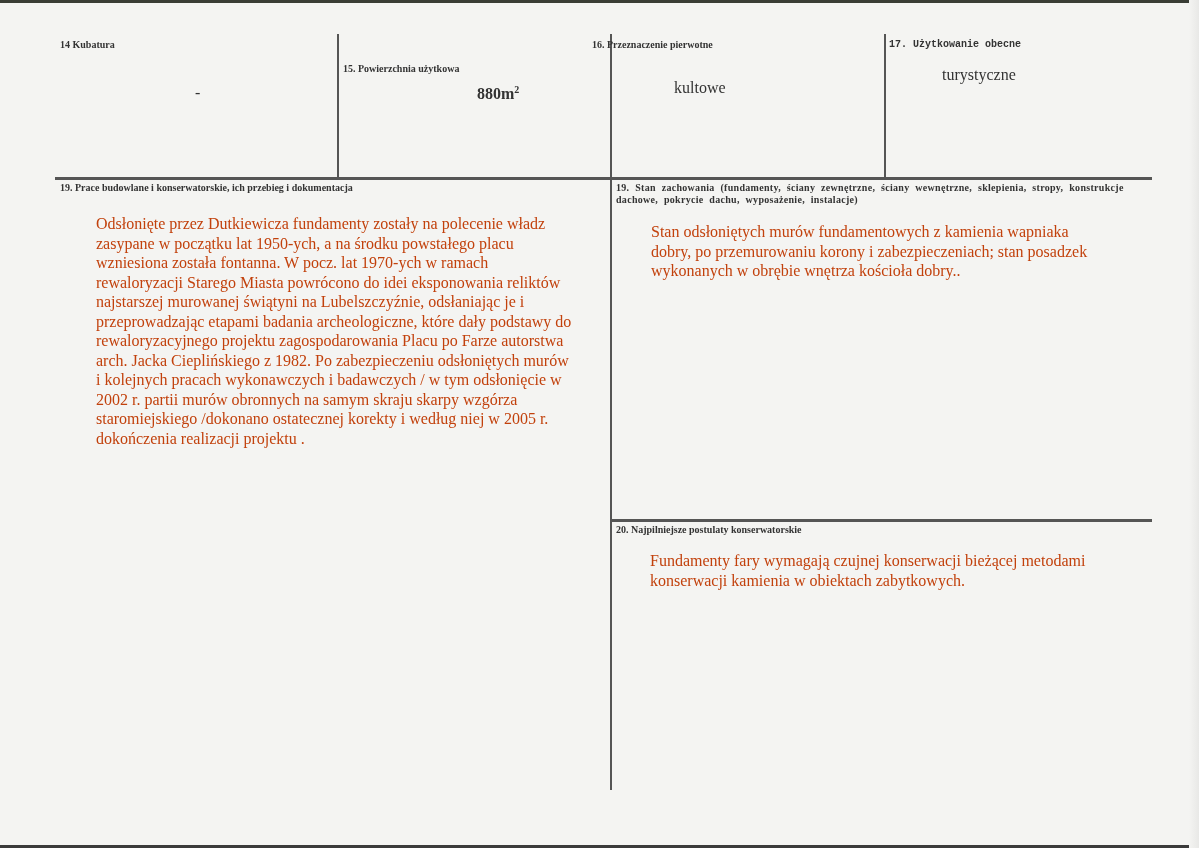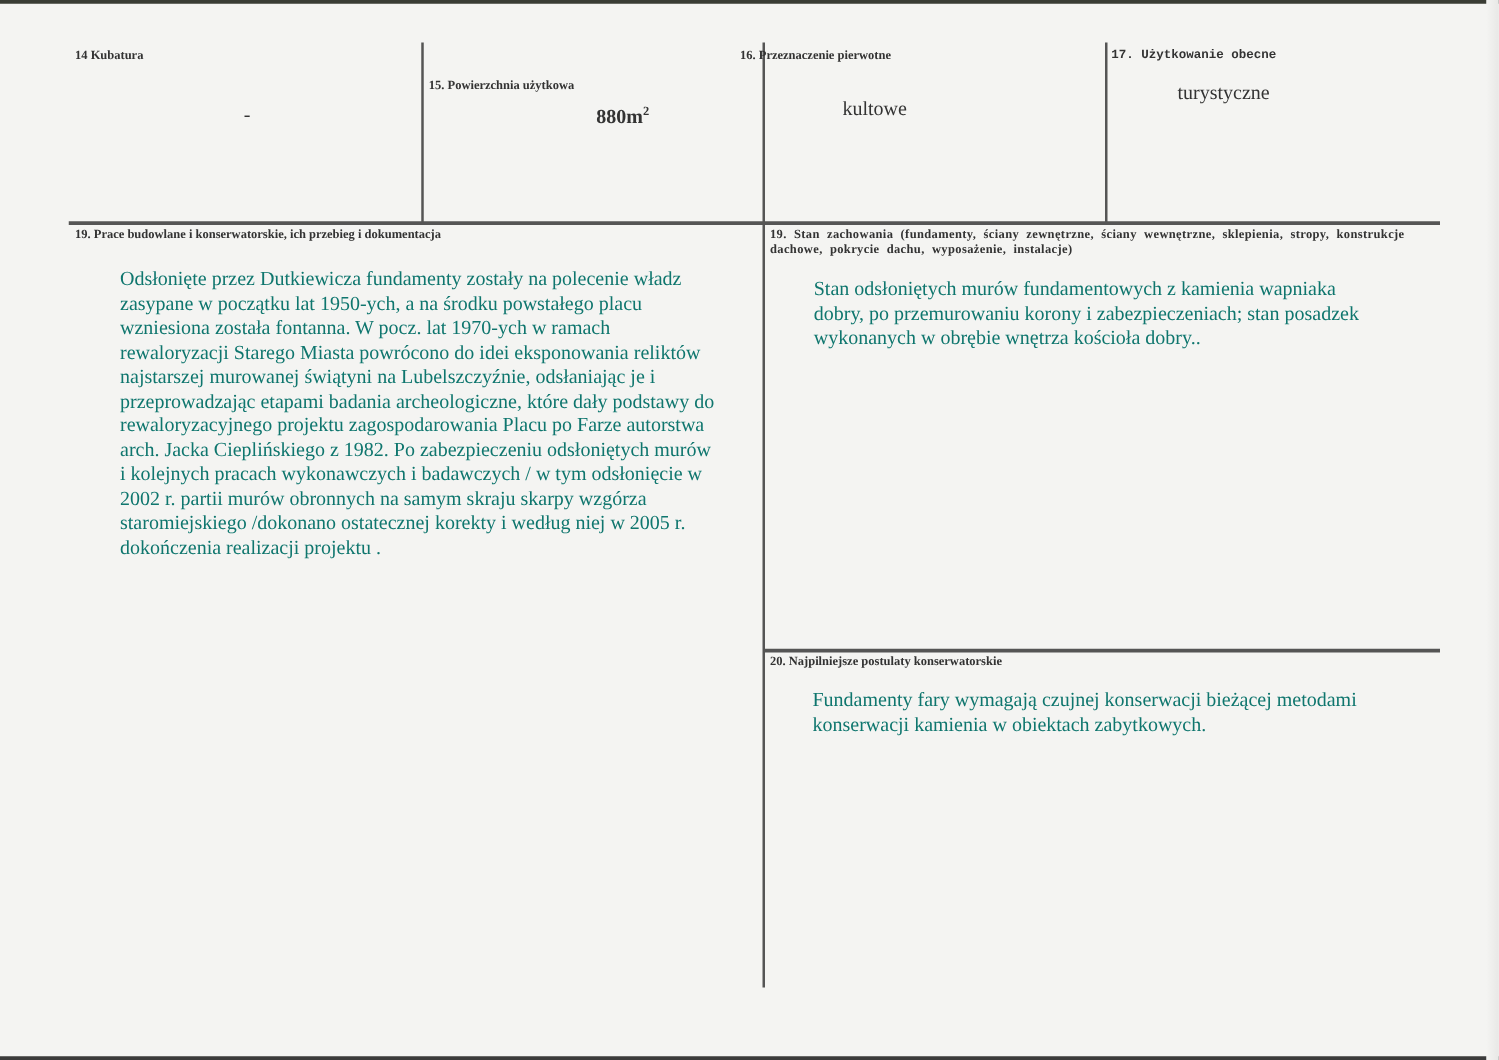--- a/index.html
+++ b/index.html
@@ -11,21 +11,21 @@
   }
   .topedge { position: absolute; left: 0; top: 0; width: 1199px; height: 3px; background: #3a3d35; }
   .botedge { position: absolute; left: 0; bottom: 0; width: 1199px; height: 3px; background: #3b3b3b; }
   .rightedge { position: absolute; right: 0; top: 0; width: 10px; height: 848px; background: linear-gradient(to right, #f4f4f2, #e8e8e6); }
   .vline { position: absolute; background: #555; width: 2px; }
   .hline { position: absolute; background: #555; height: 3px; }
   .label {
     position: absolute; font-weight: bold; font-size: 10px; color: #333; line-height: 12px;
   }
   .value { position: absolute; font-size: 16px; color: #333; }
-  .para { position: absolute; font-size: 16px; line-height: 19.5px; color: #0f766e; white-space: pre-line; }
+  .para { position: absolute; font-size: 16px; line-height: 19.5px; color: #c2410c; white-space: pre-line; }
   sup { font-size: 10px; }
 </style>
 </head>
 <body>
 
 <div class="topedge"></div>
 <div class="botedge"></div>
 <div class="rightedge"></div>
 
 <div class="vline" style="left:337px; top:34px; height:144px;"></div>

